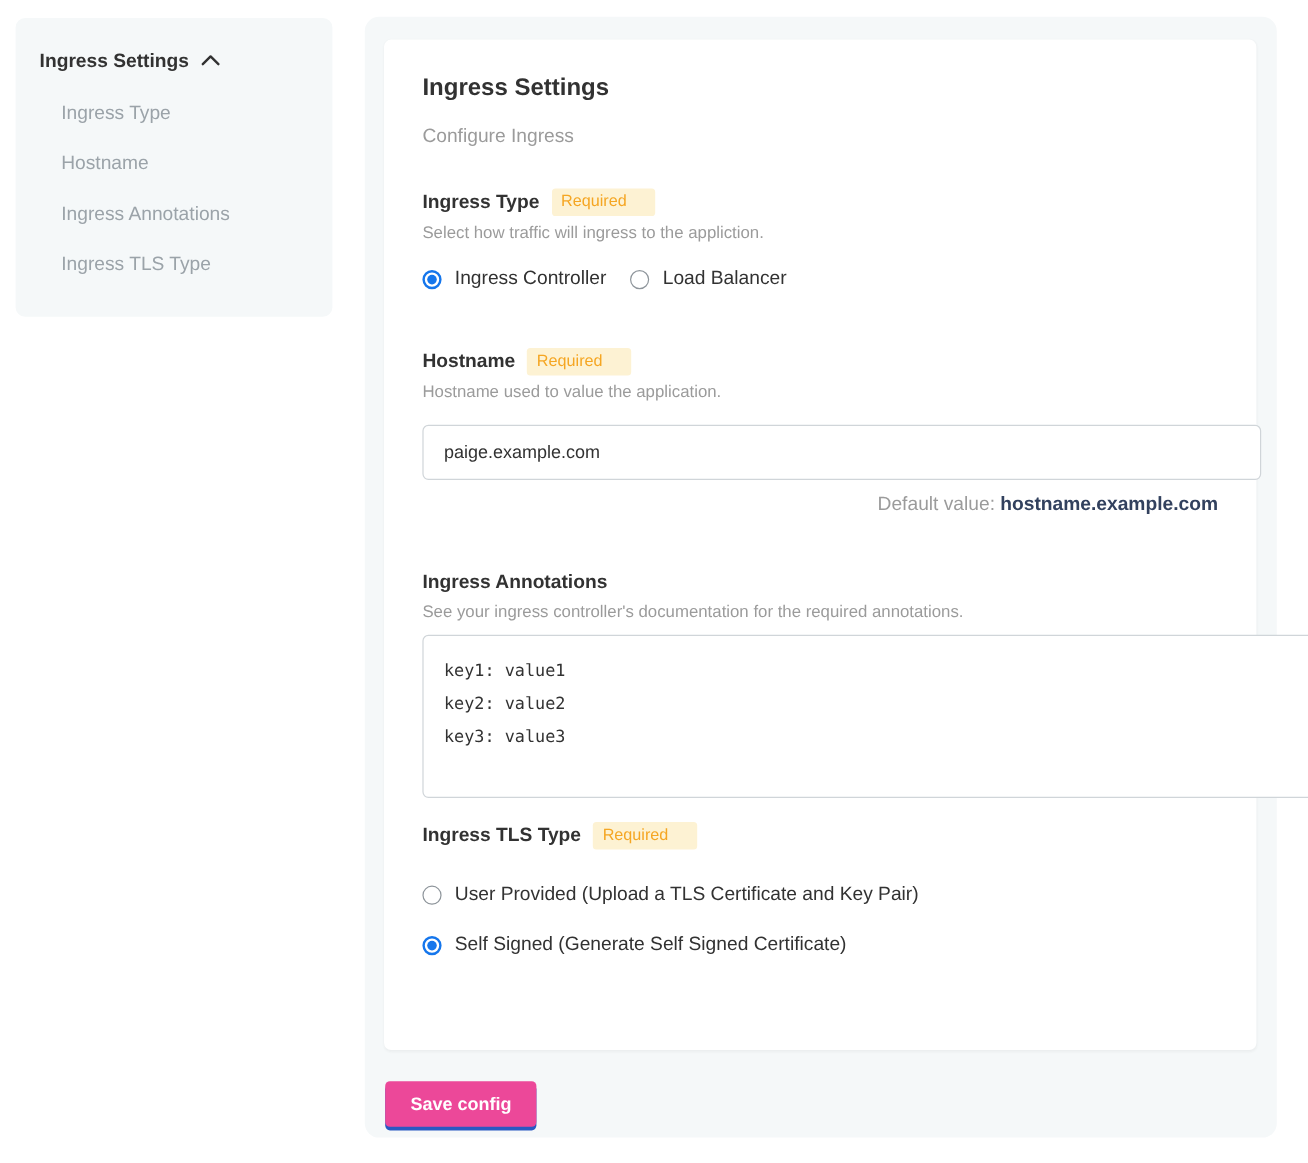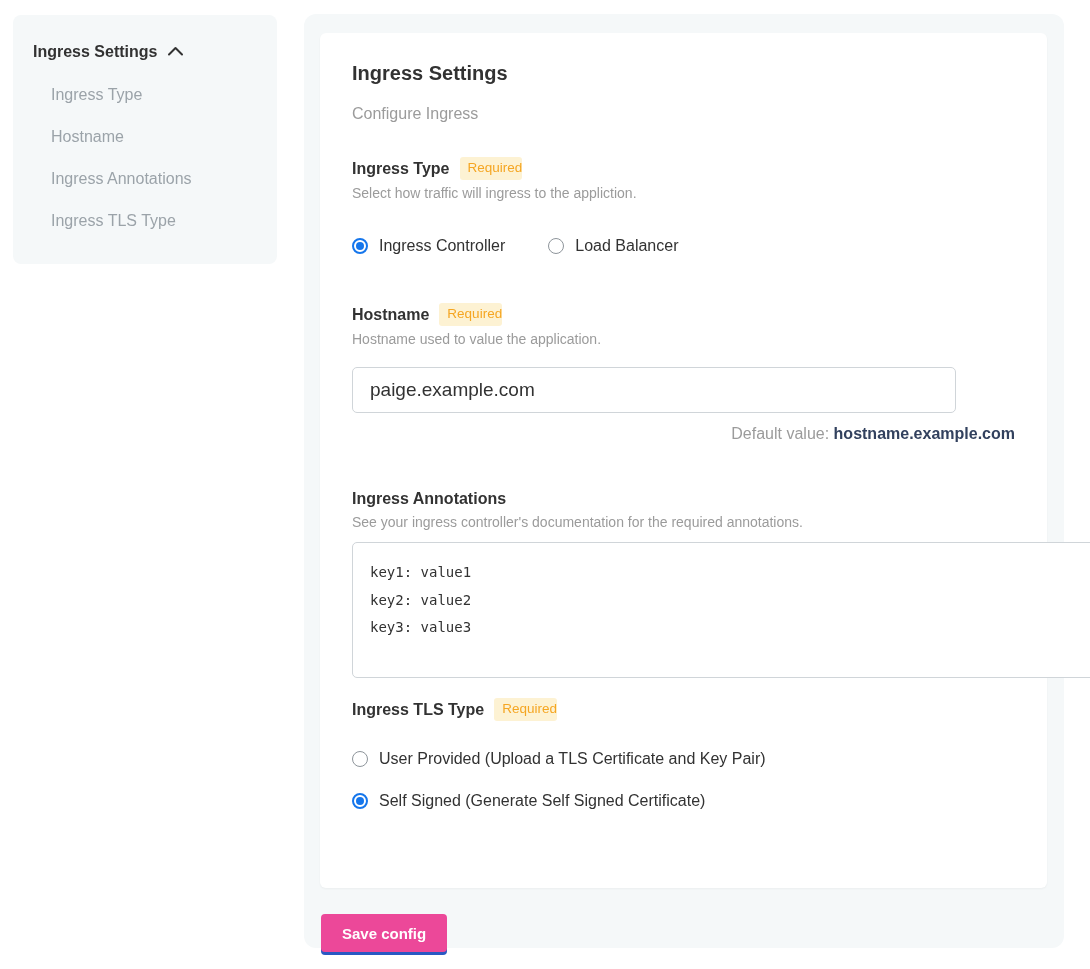--- a/index.html
+++ b/index.html
@@ -80,36 +80,36 @@
     font-weight: 700;
     color: #323232;
     line-height: 20px;
   }
   .required-badge {
     margin-left: 10px;
     background: #fdf2d3;
     color: #f5a623;
     font-size: 13.5px;
     line-height: 16px;
-    padding: 3px 0 4px 8px;
+    padding: 3px 24px 4px 8px;
     border-radius: 3px;
   }
   .section-desc {
     margin-top: 4px;
     font-size: 14px;
     color: #9b9b9b;
     line-height: 19px;
   }
 
   
   .radio-group-inline {
     display: flex;
     align-items: flex-end;
-    gap: 43px;
-    margin-top: 33px;
+    gap: 20px;
+    margin-top: 20px;
   }
   .radio-group-stacked { margin-top: 28px; }
   .radio-row {
     display: flex;
     align-items: center;
     gap: 11px;
     cursor: pointer;
   }
   .radio-group-stacked .radio-row + .radio-row { margin-top: 23px; }
   .radio {
@@ -132,26 +132,26 @@
   }
   .radio-label {
     font-size: 16px;
     color: #323232;
     line-height: 19px;
   }
 
   
   .text-input {
     margin-top: 18px;
-    width: 604px;
+    width: 699px;
     height: 46px;
     border: 1px solid #d0d5d9;
     border-radius: 5px;
     padding: 0 17px;
-    font-size: 19px;
+    font-size: 15px;
     font-family: "Liberation Sans", sans-serif;
     color: #323232;
     outline: none;
     display: block;
   }
   .default-line {
     margin-top: 12px;
     font-size: 16px;
     color: #9b9b9b;
     text-align: right;

